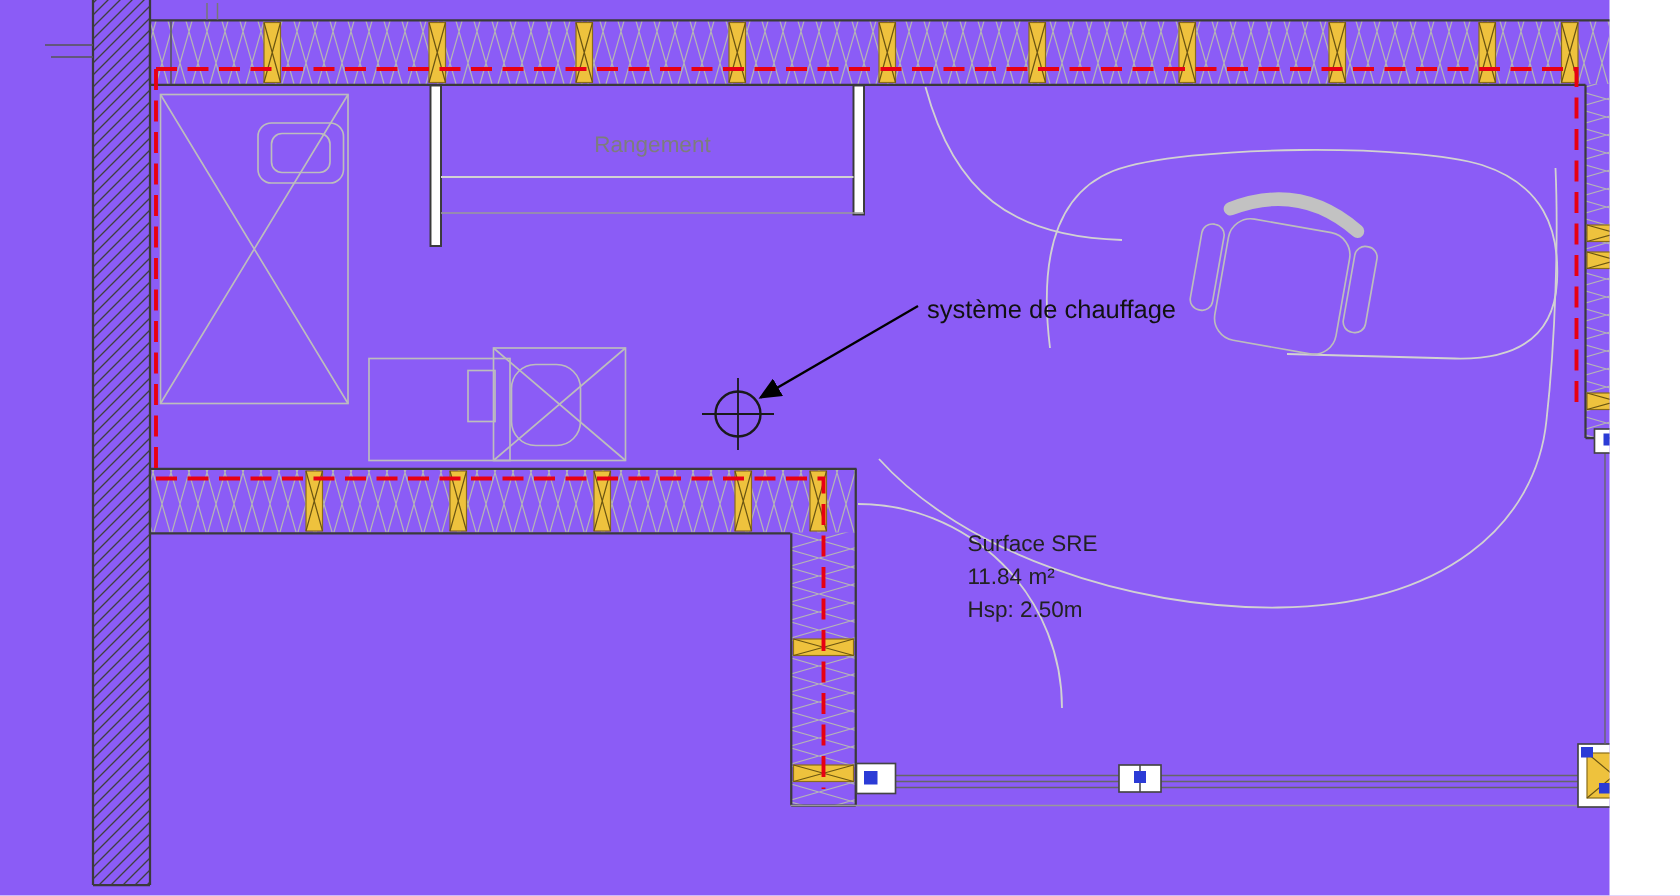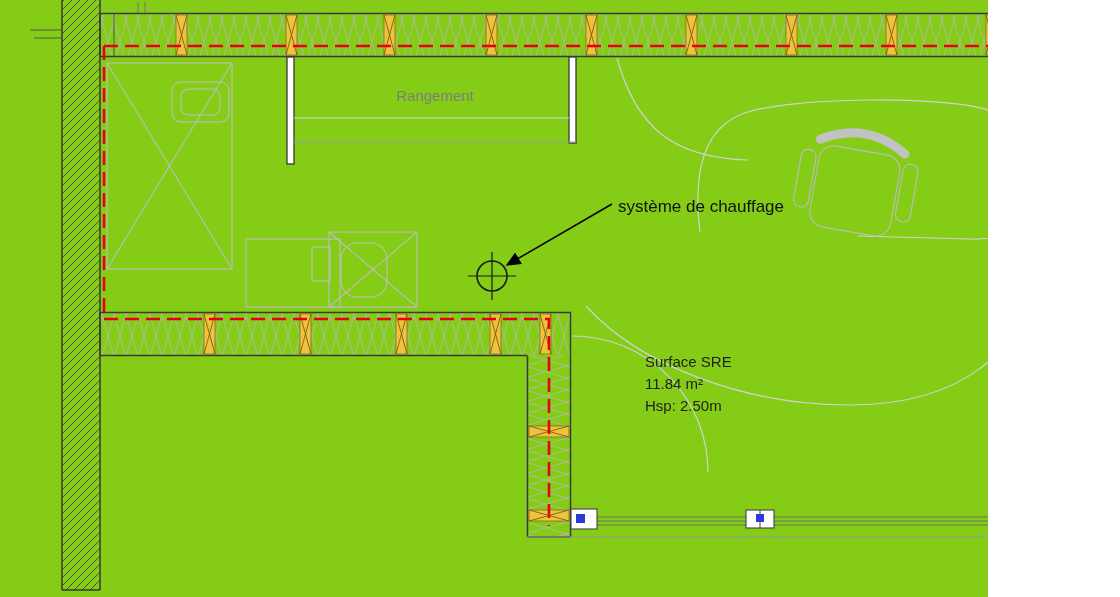--- a/index.html
+++ b/index.html
@@ -1,16 +1,16 @@
 <!DOCTYPE html>
 <html style="--thermal-envelope-red: #e80012; --insulation-stud-yellow: #eec23d; --wall-dark: #3a3a3a; --furniture-grey: #bdbdbd; --window-frame-blue: #2b3bd6;"><head>
 <meta charset="utf-8">
 <style>
   html,body{margin:0;padding:0;background:#ffffff;}
-  .canvas{position:relative;width:988px;height:597px;background:#84cc16;overflow:hidden;
+  .canvas{position:relative;width:1073px;height:597px;background:#8b5cf6;overflow:hidden;
           font-family:"Liberation Sans", sans-serif;}
   svg{display:block;}
   .wall{stroke:var(--wall-dark,#3a3a3a);stroke-width:1.5;fill:none;}
   .wallfill{fill:#ffffff;stroke:var(--wall-dark,#3a3a3a);stroke-width:1.3;}
   .red-dash{stroke:var(--thermal-envelope-red,#e80012);stroke-width:2.6;fill:none;stroke-dasharray:14 7;}
   .stud{fill:var(--insulation-stud-yellow,#eec23d);stroke:#8a6d1a;stroke-width:.8;}
   .stud-x{stroke:#6b5512;stroke-width:.8;fill:none;}
   .lite{stroke:var(--furniture-grey,#bdbdbd);stroke-width:1.1;fill:none;}
   .lite2{stroke:#d2d2d2;stroke-width:1.2;fill:none;}
   .chairback{stroke:#c2c2c2;stroke-width:9;fill:none;stroke-linecap:round;}

